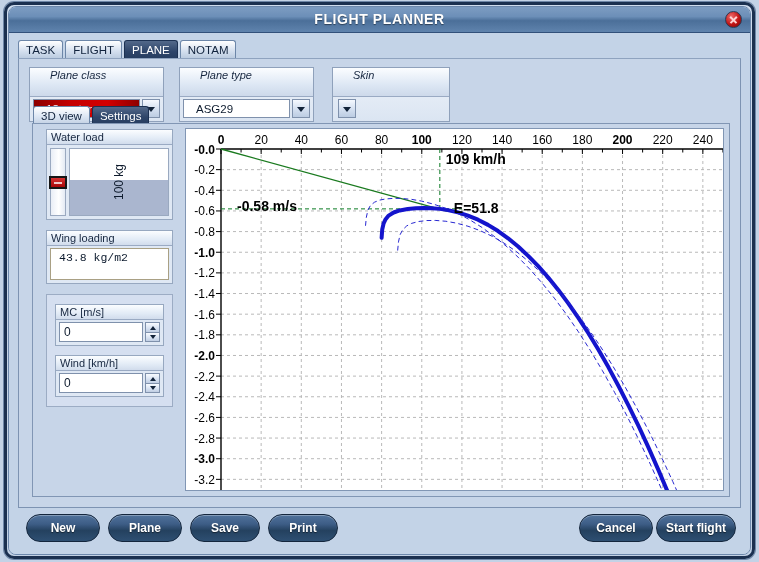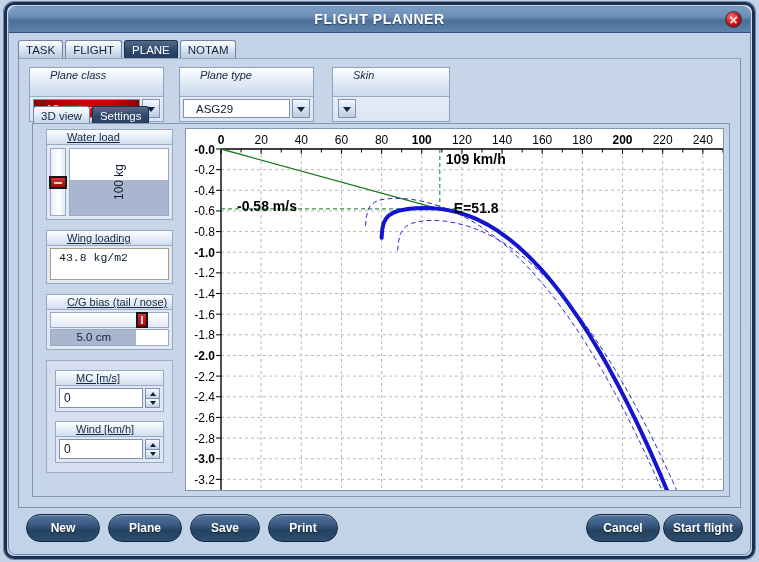--- a/index.html
+++ b/index.html
@@ -227,27 +227,26 @@
   }
   .box {
     border: 1px solid #97a8c0;
     background: #dfe8f4;
     box-sizing: border-box;
     margin-bottom: 10px;
   }
   .box-title {
     height: 15px;
     line-height: 15px;
-    padding-left: 20px;
+    padding-left: 4px;
     font-size: 11px;
     color: #16263f;
     background: linear-gradient(#fbfdff, #e2ebf6 60%, #d1dcec);
     border-bottom: 1px solid #9aaac3;
     box-sizing: border-box;
-    text-decoration: underline;
   }
   
   .waterload-body {
     position: relative;
     height: 74px;
     background: #dfe8f4;
     padding: 3px;
     box-sizing: border-box;
     display: flex;
   }
@@ -420,21 +419,21 @@
     background: #ffffff;
     border: 1px solid #8196b4;
     box-sizing: border-box;
     overflow: hidden;
   }
   .chart-svg { display: block; }
 
   
   .btnbar {
     position: absolute;
-    left: 9px; right: 4px; bottom: 6px; height: 38px;
+    left: 9px; right: 11px; bottom: 6px; height: 38px;
   }
   .btn {
     position: absolute;
     top: 4px;
     height: 28px;
     line-height: 27px;
     border-radius: 14px;
     background: linear-gradient(#51739c 0%, #3d5d86 35%, #24415f 60%, #2e4f72 100%);
     border: 1px solid #14263d;
     box-sizing: border-box;
@@ -512,30 +511,20 @@
                     <div class="waterload-text">100 kg</div>
                   </div>
                 </div>
               </div>
 
               <div class="box">
                 <div class="box-title">Wing loading</div>
                 <div class="roval">43.8 kg/m2</div>
               </div>
 
-              <div class="box">
-                <div class="box-title">C/G bias (tail / nose)</div>
-                <div class="hslider-track">
-                  <div class="hslider-thumb"></div>
-                </div>
-                <div class="cg-value-row">
-                  <div class="cg-value-fill"></div>
-                  <div class="cg-value-text">5.0 cm</div>
-                </div>
-              </div>
 
               <div class="spin-outer">
                 <div class="box spinbox">
                   <div class="box-title">MC [m/s]</div>
                   <div class="spin-row">
                     <div class="spin-field">0</div>
                     <div class="spin-btns">
                       <div class="spin-b up"></div>
                       <div class="spin-b dn"></div>
                     </div>

